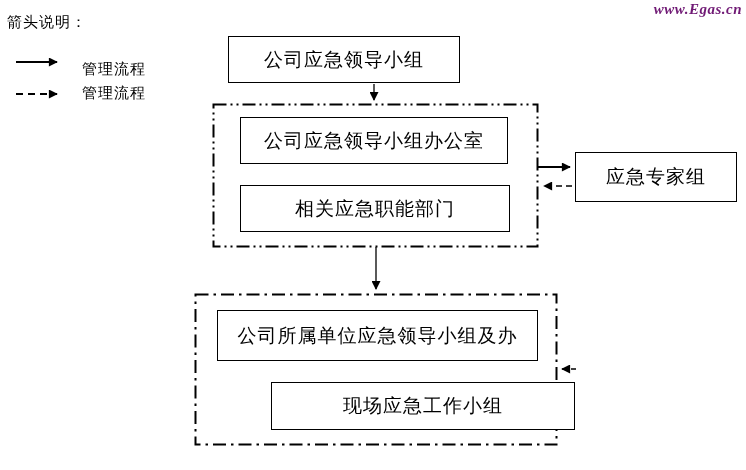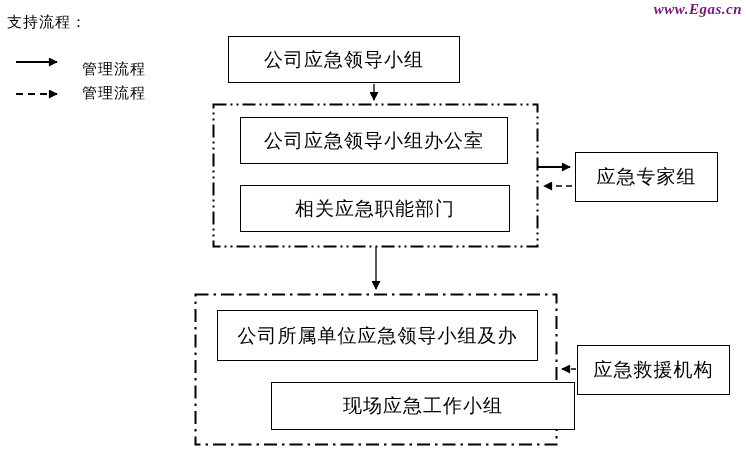--- a/index.html
+++ b/index.html
@@ -60,33 +60,32 @@
 
     <line x1="376" y1="247" x2="376" y2="289" stroke="#000" stroke-width="1.3" marker-end="url(#ah)"></line>
 
     <line x1="538" y1="167" x2="570" y2="167" stroke="#000" stroke-width="2" marker-end="url(#ah)"></line>
 
     <line x1="572" y1="186" x2="544" y2="186" stroke="#000" stroke-width="1.5" stroke-dasharray="6 4" marker-end="url(#ah)"></line>
 
     <line x1="576" y1="369" x2="562" y2="369" stroke="#000" stroke-width="1.5" stroke-dasharray="5 4" marker-end="url(#ah)"></line>
   </svg>
 
-  <div class="legend-title">支持流程：</div>
+  <div class="legend-title">箭头说明：</div>
   <div class="legend-label l1">管理流程</div>
   <div class="legend-label l2">管理流程</div>
 
   <div class="watermark">www.Egas.cn</div>
 
   <div class="node" style="left:228px;top:36px;width:232px;height:47px;font-family:Liberation Serif, serif;">公司应急领导小组</div>
 
   <div class="node" style="left:240px;top:185px;width:270px;height:47px;">相关应急职能部门</div>
 
   <div class="node" style="left:240px;top:117px;width:268px;height:47px;">公司应急领导小组办公室</div>
 
-  <div class="node" style="left:575px;top:152px;width:143px;height:50px;">应急专家组</div>
+  <div class="node" style="left:575px;top:152px;width:162px;height:50px;">应急专家组</div>
 
   <div class="node" style="left:217px;top:310px;width:321px;height:51px;">公司所属单位应急领导小组及办</div>
 
   <div class="node" style="left:223px;top:382px;width:304px;height:48px;margin-left:48px;">现场应急工作小组</div>
 
-  <div class="node" style="left:577px;top:345px;width:153px;height:50px;">应急救援机构</div>
 
 </div>
 
 </body></html>

